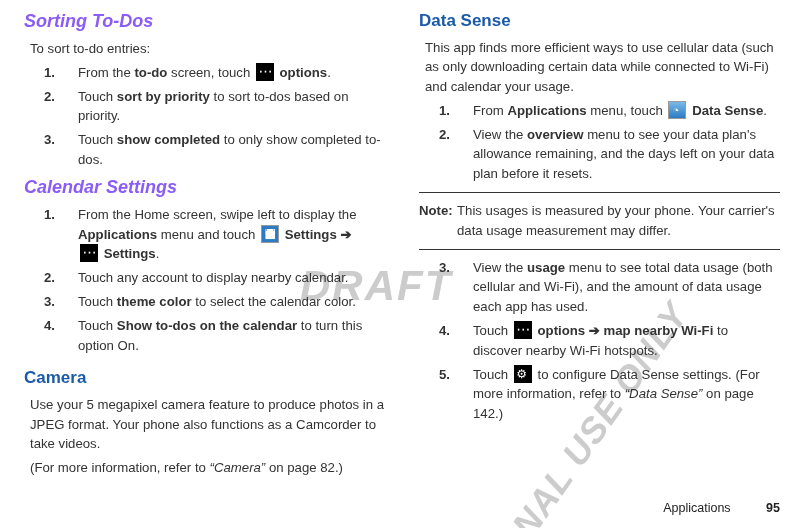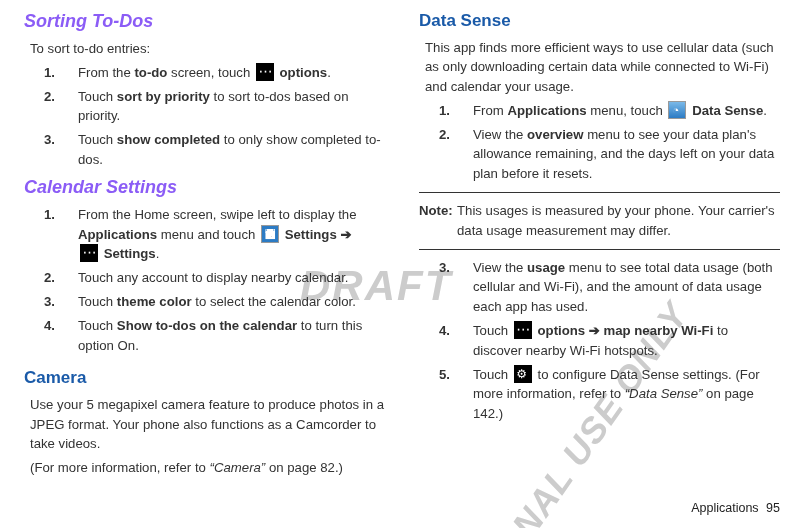--- a/index.html
+++ b/index.html
@@ -73,21 +73,21 @@
     .note-row { display: flex; margin: 4px 0; }
     .note-label { font-weight: bold; min-width: 38px; }
     .note-body { flex: 1; }
     .footer {
       position: absolute;
       bottom: 10px;
       right: 24px;
       font-size: 12.5px;
       color: #222;
     }
-    .footer .pg { font-weight: normal; margin-left: 4px; }
+    .footer .pg { font-weight: bold; margin-left: 32px; }
     .arrow { font-weight: bold; }
   </style>
 </head>
 <body>
 
 <div class="watermark wm1">DRAFT</div>
 <div class="watermark wm2">FOR INTERNAL USE ONLY</div>
 
 <div class="content">
   <div class="col">

